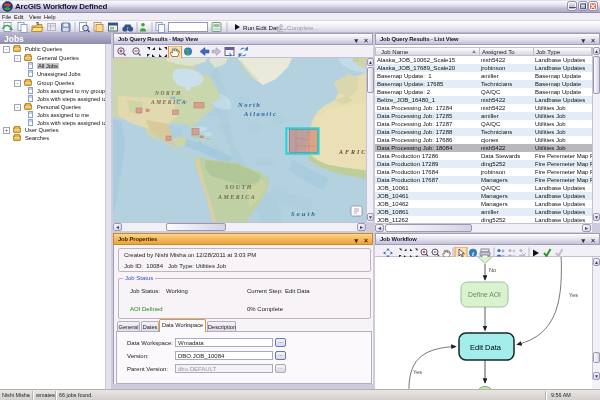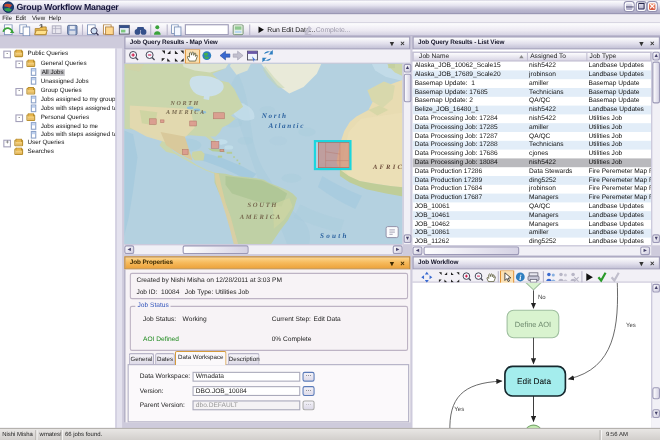--- a/index.html
+++ b/index.html
@@ -100,21 +100,21 @@
 <body>
 <div id="app">
 
   <div id="titlebar" class="abs"></div>
   <svg class="abs" style="left:2px;top:1px" width="11" height="11" viewBox="0 0 11 11">
     <circle cx="5.5" cy="5.5" r="5" fill="#1b3f7a"></circle>
     <path d="M1.5,7 A4.5,4.5 0 0 0 9,8 L6,6 Z" fill="#2e9e4f"></path>
     <path d="M2,3 Q5,1.5 9,3.5 L7,6 Q4,5 2,5 Z" fill="#c8482e"></path>
     <circle cx="5.5" cy="5.5" r="4.8" fill="none" stroke="#0d2c58" stroke-width="0.8"></circle>
   </svg>
-  <div id="titletext" class="abs">Group Workflow Manager</div>
+  <div id="titletext" class="abs">ArcGIS Workflow Defined</div>
   <div class="winbtn abs" style="left:568px">—</div>
   <div class="winbtn abs" style="left:579px">❐</div>
   <div class="winbtn abs" id="btnclose" style="left:589px">✕</div>
 
   <div id="menubar" class="abs">
     <span style="left:2px">File</span>
       <span style="left:14px">Edit</span>
     <span style="left:29px">View</span>
       <span style="left:44px">Help</span>
   </div>
@@ -176,20 +176,21 @@
   <div class="abs" style="left:168px;top:1px;width:40px;height:10px;background:#fff;border:1px solid #9a97b4"></div>
   <div class="abs" style="left:235px;top:3px;width:0;height:0;border-left:5px solid #111;border-top:3.5px solid transparent;border-bottom:3.5px solid transparent"></div>
   <div class="abs" style="left:243px;top:2.5px;font-size:6.2px;color:#111">Run Edit Data...</div>
   <svg class="abs" style="left:276px;top:2px" width="9" height="9" viewBox="0 0 9 9">
         <path d="M1,7 L5,1 L7,3 L3,8 Z" fill="#c9c6d4" stroke="#b2afc2" stroke-width="0.6"></path>
         <path d="M1,8.5 h6" stroke="#b2afc2" stroke-width="0.8"></path>
       </svg>
   <div class="abs" style="left:287px;top:2.5px;font-size:6.2px;color:#9a97a8">Complete...</div>
   </div>
 
+  <div id="jobshdr" class="abs">Jobs</div>
   <div id="jobstree" class="abs">
     <div class="pm" style="left:3px;top:2px">-</div>
       <div class="folder" style="left:13px;top:2px"></div>
       <div class="trow" style="left:25px;top:1px">Public Queries</div>
     <div class="pm" style="left:14px;top:11px">-</div>
       <div class="folder" style="left:24px;top:11px"></div>
       <div class="trow" style="left:37px;top:10px">General Queries</div>
     <div class="doc" style="left:28px;top:18px"></div>
       <div class="trow" style="left:37px;top:18px"><span style="background:#c6c6ca;padding:0 1px">All Jobs</span></div>
     <div class="doc" style="left:28px;top:26px"></div>

